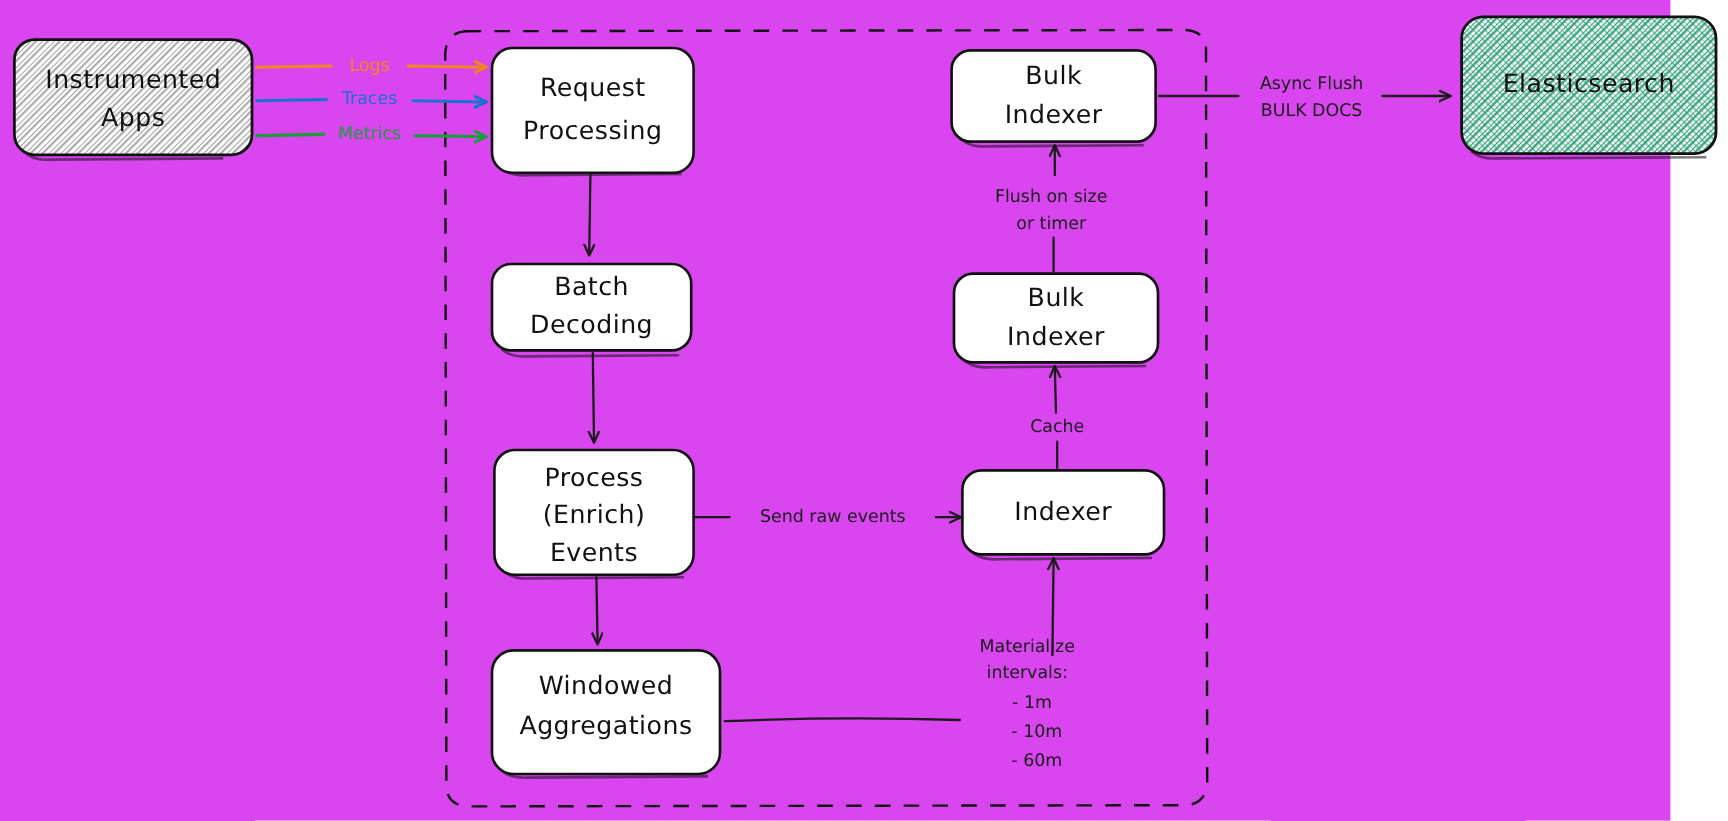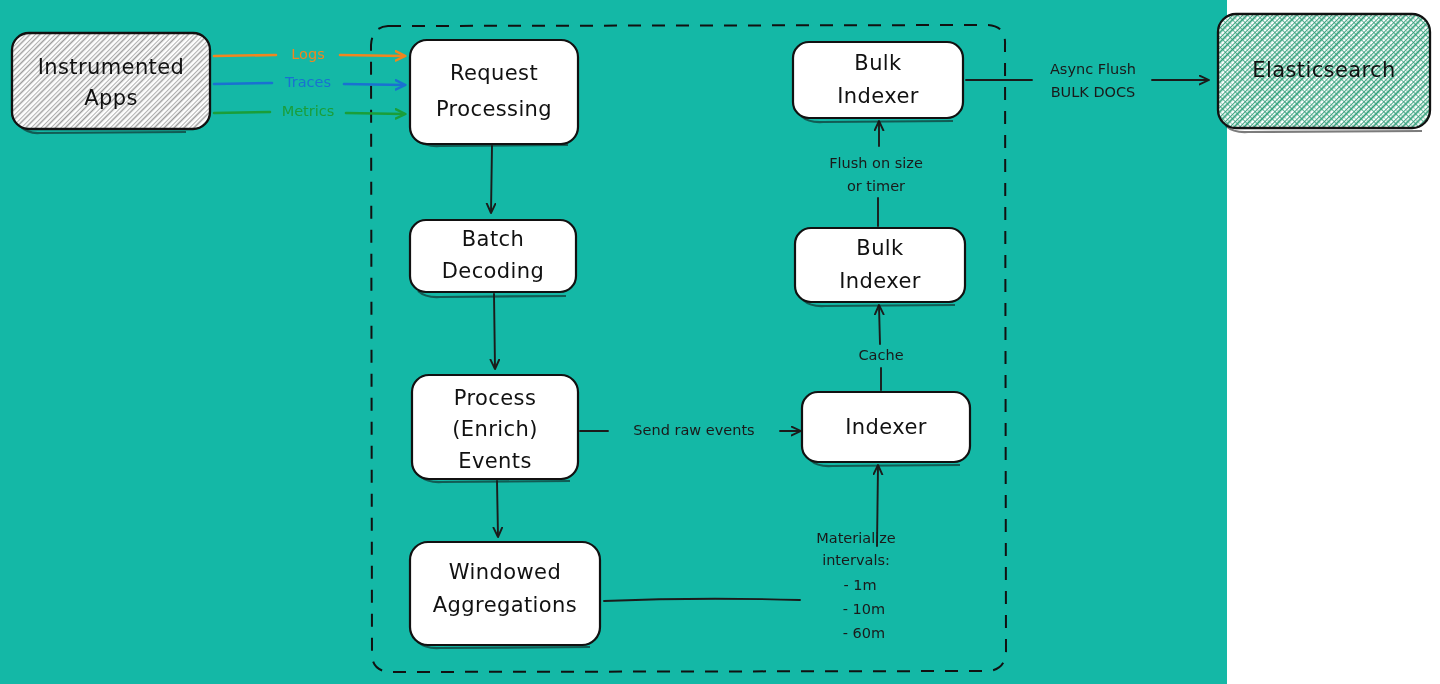--- a/index.html
+++ b/index.html
@@ -1,18 +1,18 @@
 <!DOCTYPE html>
 <html><head>
 <meta charset="utf-8">
 <style>
   html,body{margin:0;padding:0;background:#ffffff;}
   body{width:1440px;height:684px;overflow:hidden;
        font-family:"DejaVu Sans",sans-serif;}
-  #stage{position:relative;width:1227px;height:684px;background:#14b8a6;}
+  #stage{position:relative;width:1392px;height:684px;background:#d946ef;}
   svg#diagram{position:absolute;left:0;top:0;width:1440px;height:684px;}
   .boxlabel{font-family:"DejaVu Sans",sans-serif;font-size:21px;fill:#111;
             text-anchor:middle;dominant-baseline:middle;letter-spacing:.4px;}
   .edgelabel{font-family:"DejaVu Sans",sans-serif;font-size:14.5px;fill:#1a1a1a;
              text-anchor:middle;dominant-baseline:middle;}
   .lbl-logs{fill:#f0861f;font-size:14.5px;font-family:"DejaVu Sans",sans-serif;
             text-anchor:middle;dominant-baseline:middle;}
   .lbl-traces{fill:#1971d1;font-size:14.5px;font-family:"DejaVu Sans",sans-serif;
             text-anchor:middle;dominant-baseline:middle;}
   .lbl-metrics{fill:#1a9e3a;font-size:14.5px;font-family:"DejaVu Sans",sans-serif;

